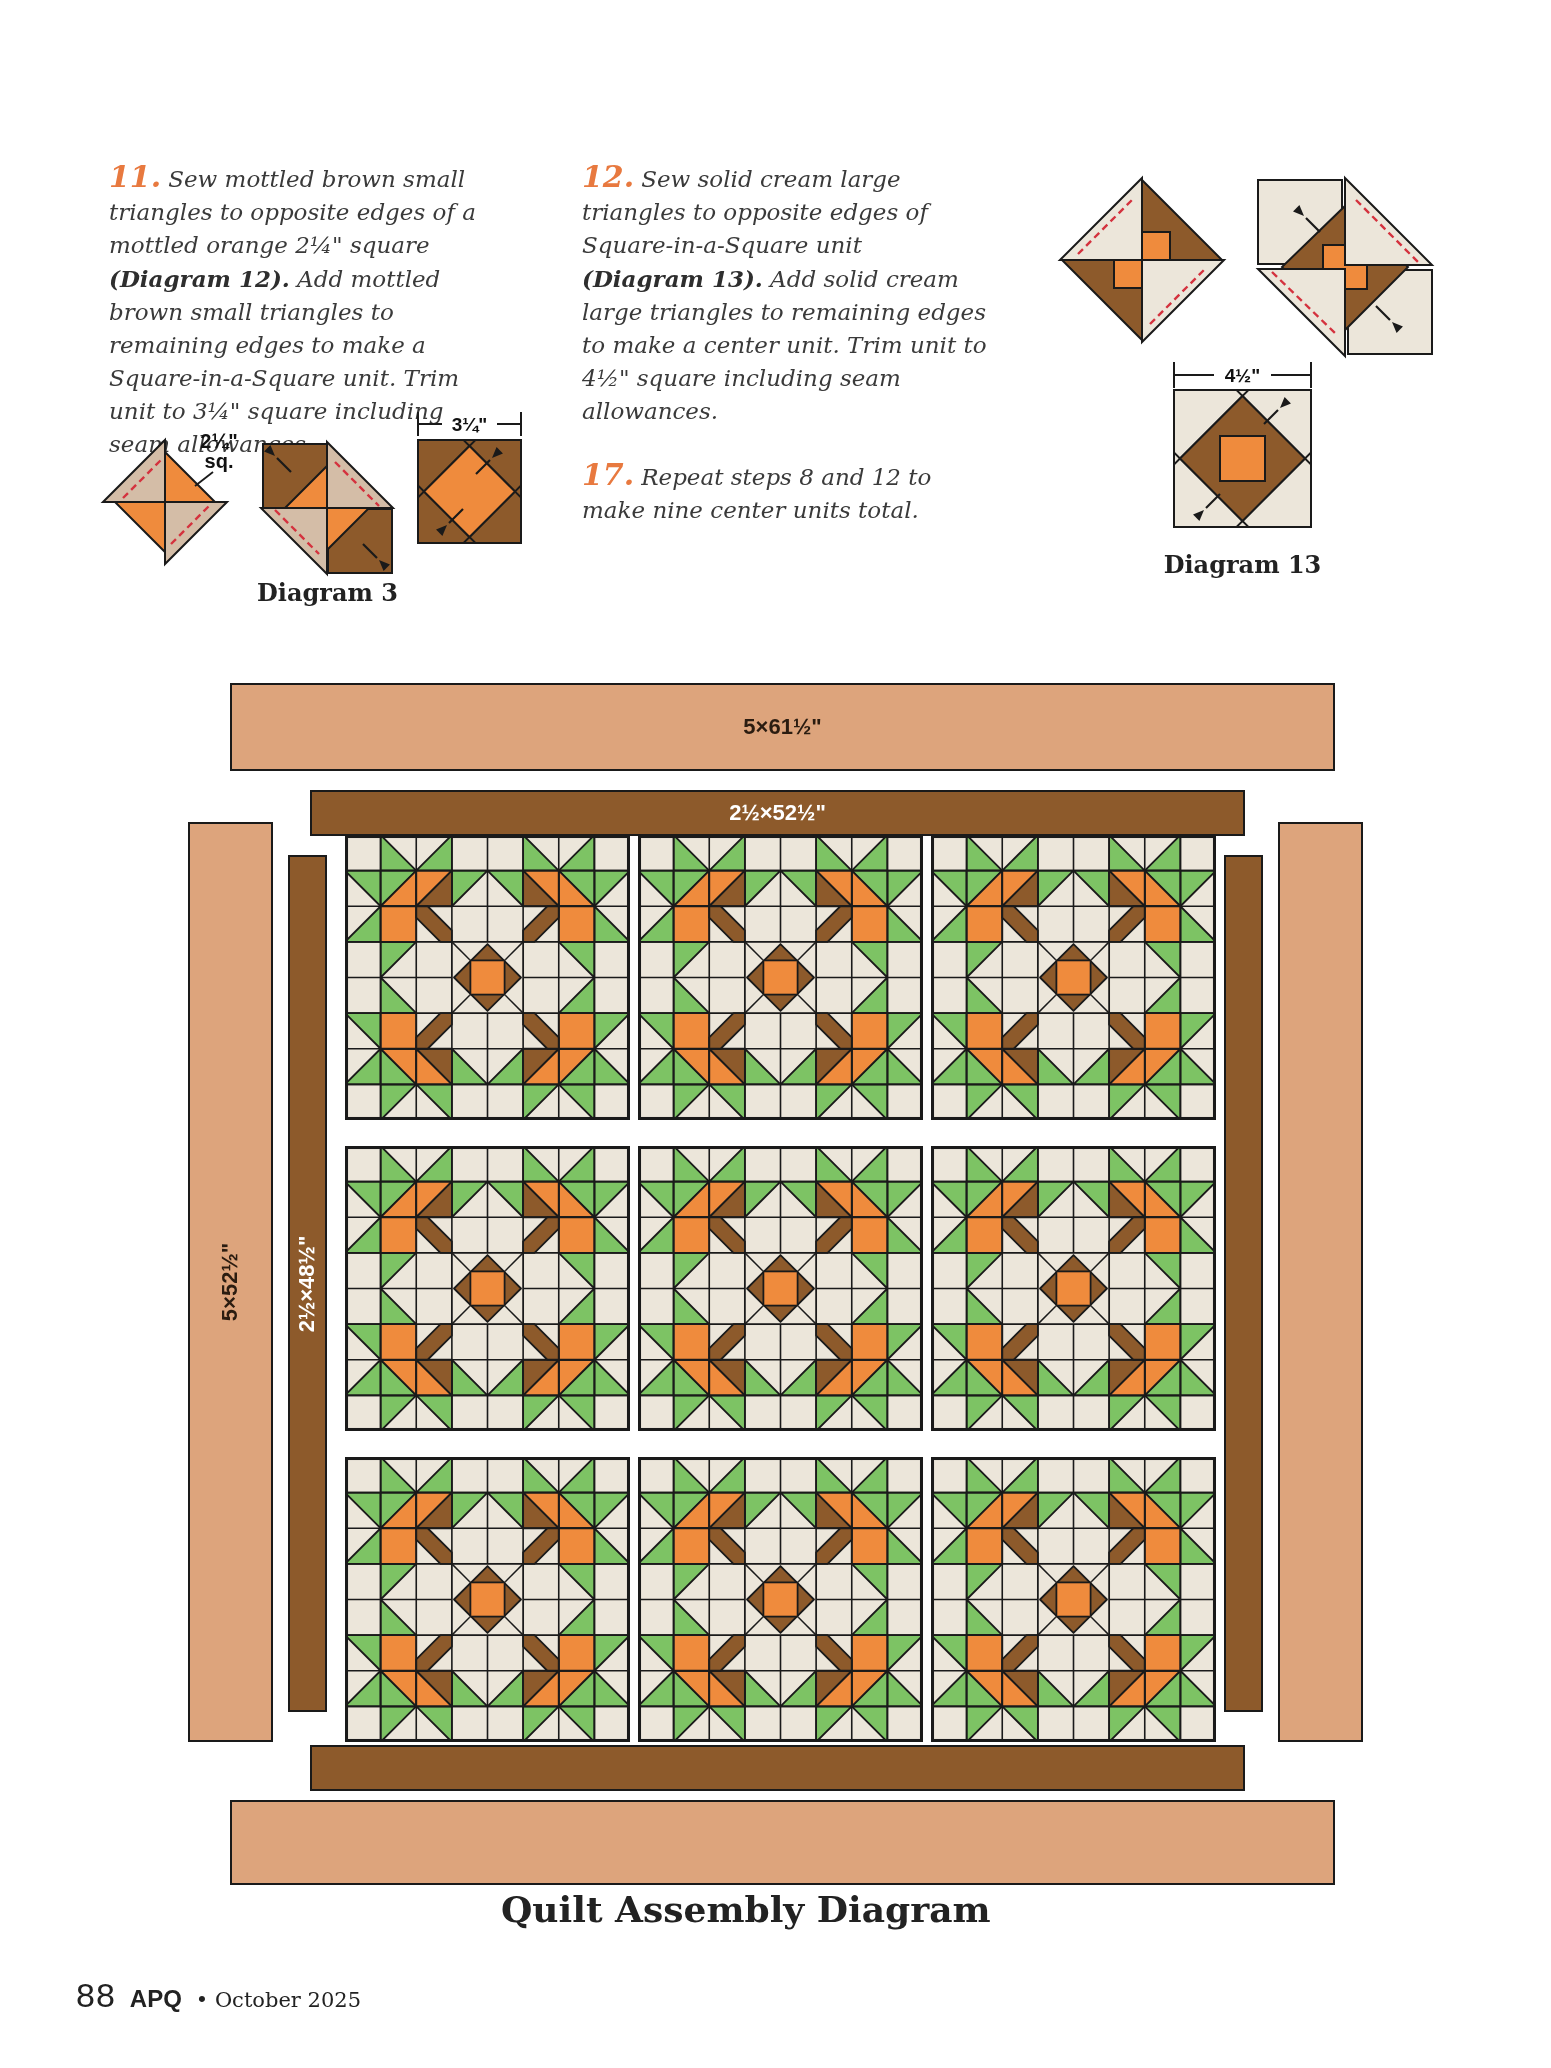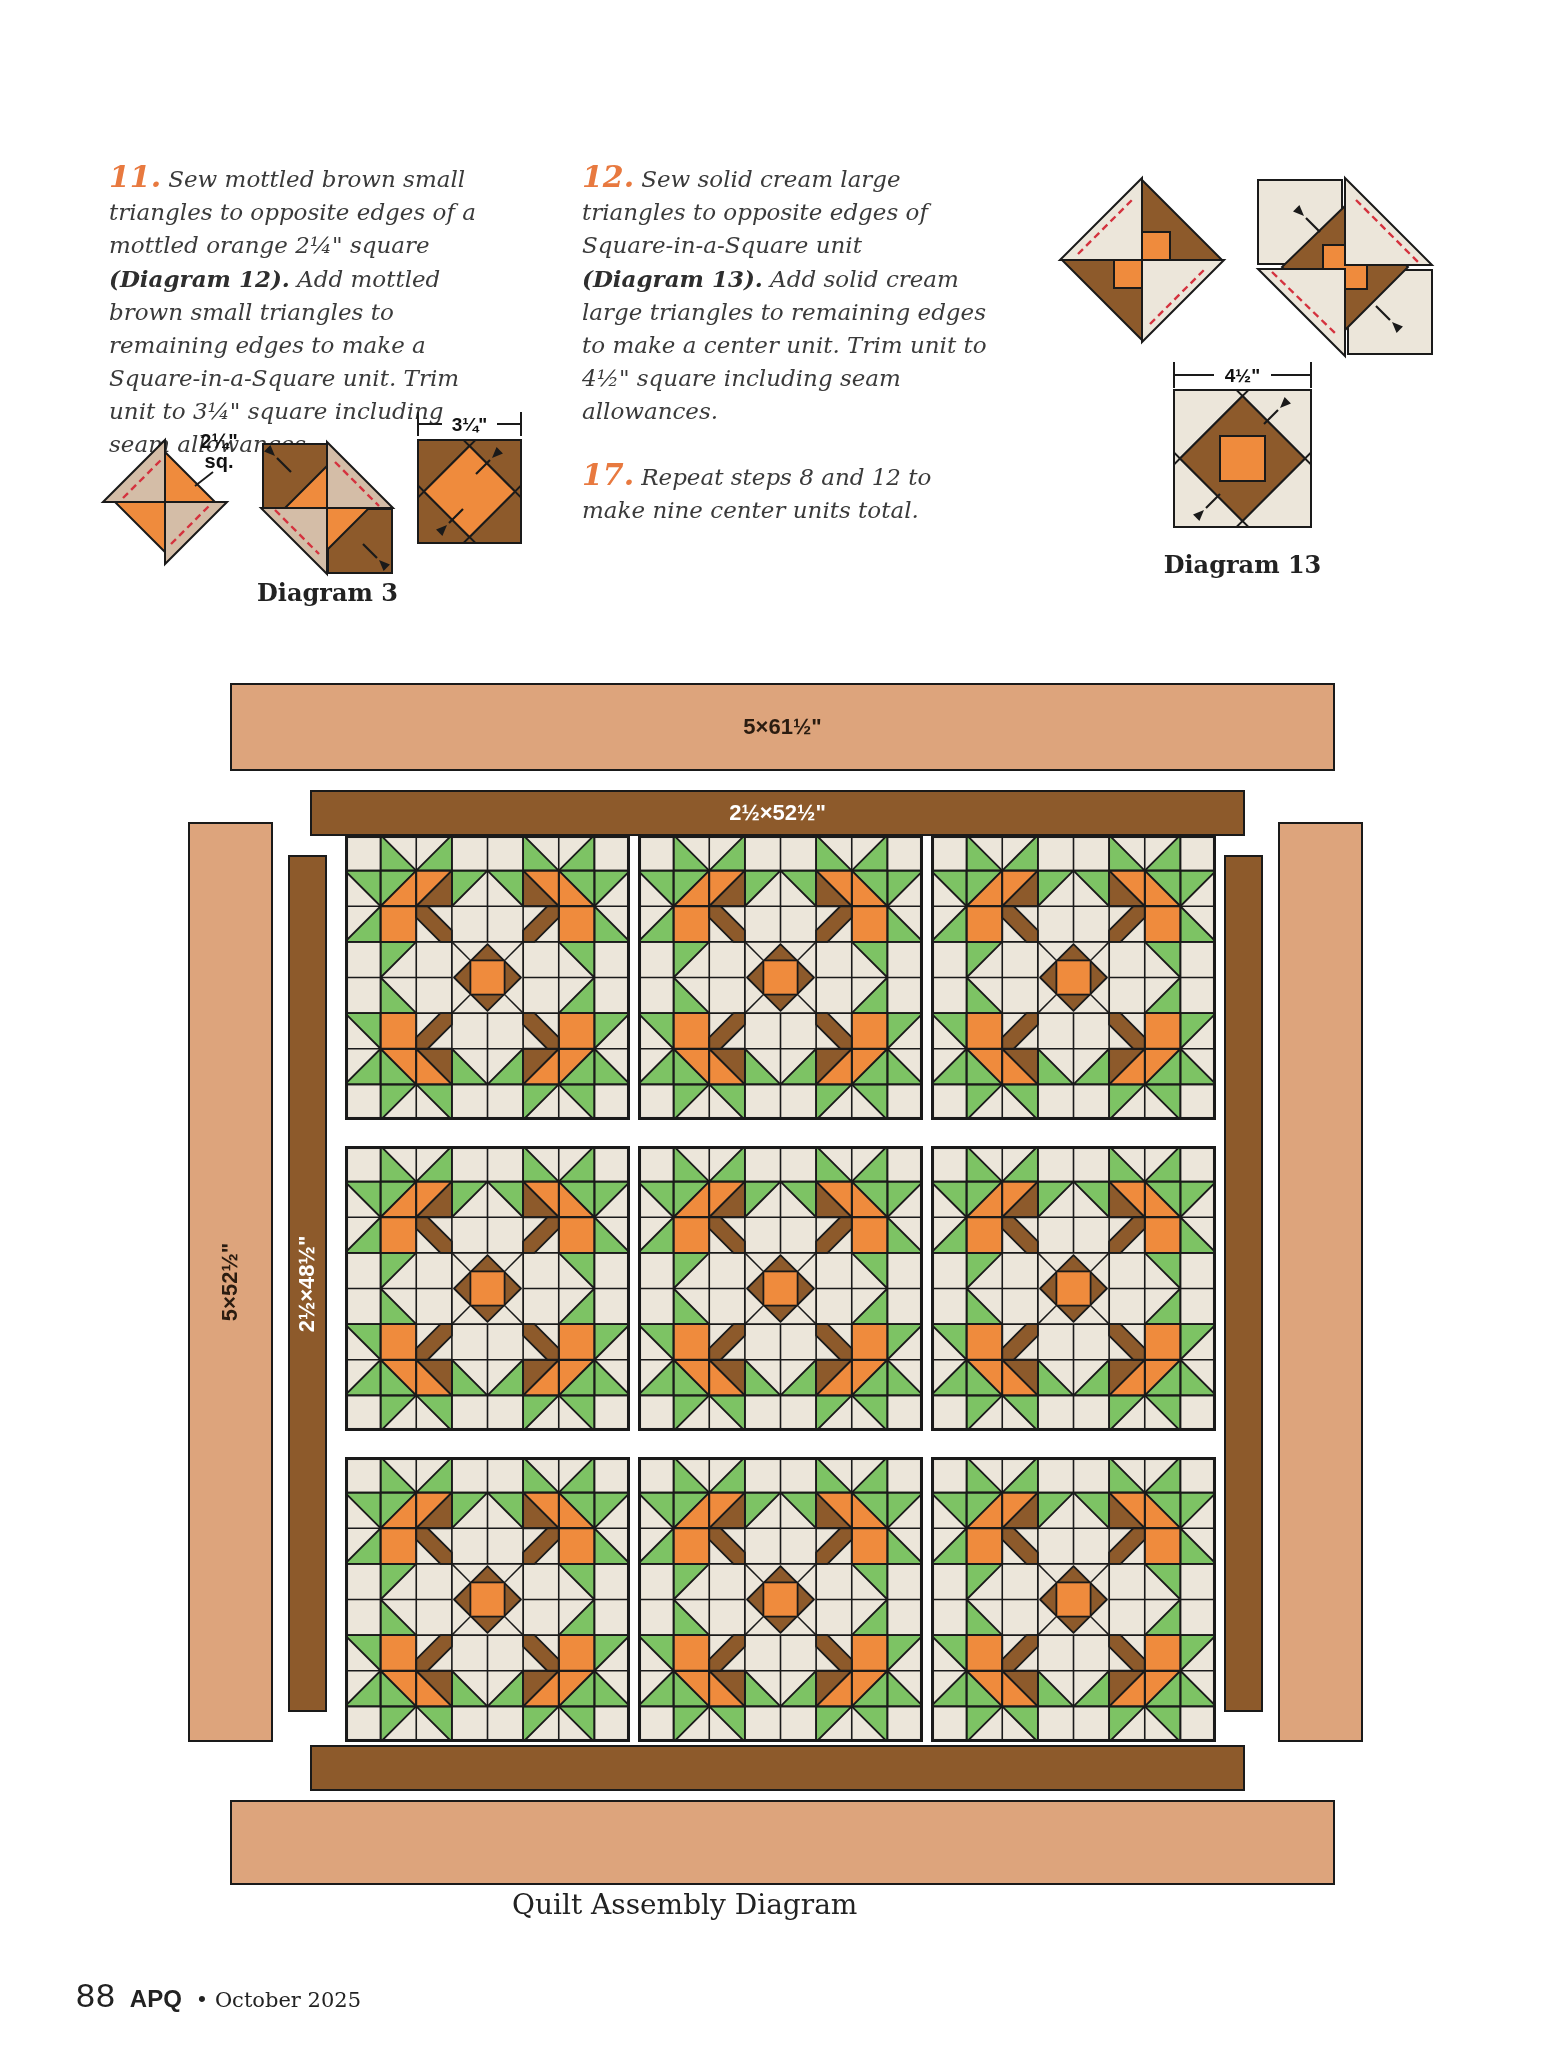--- a/index.html
+++ b/index.html
@@ -26,21 +26,21 @@
   .bar{position:absolute;border:2px solid #1a1a1a;box-sizing:border-box;display:flex;
        align-items:center;justify-content:center;}
   .bar-tan{background:var(--c-border_tan,#dda47c);}
   .bar-brown{background:var(--c-brown,#8d5a2b);}
   .bar-label{font-family:"Liberation Sans",sans-serif;font-weight:bold;font-size:22px;color:#2b1c10;white-space:nowrap;}
   .bar-label.light{color:#ffffff;}
   .vert .bar-label{transform:rotate(-90deg);}
   #block-grid{position:absolute;left:345px;top:835px;display:grid;
       grid-template-columns:repeat(3,285px);grid-auto-rows:285px;column-gap:8px;row-gap:26px;}
   .qblock{width:285px;height:285px;display:block;}
-  #qa-caption{position:absolute;left:512px;top:1888px;font-weight:normal;font-size:28px;color:#222;}
+  #qa-caption{position:absolute;left:501px;top:1888px;font-weight:bold;font-size:36px;color:#222;}
   
   #footer{position:absolute;left:76px;top:1976px;display:flex;align-items:baseline;gap:14px;}
   #footer .pagenum{font-family:"Liberation Sans",sans-serif;font-size:34px;color:#222;letter-spacing:1px;}
   #footer .mag{font-family:"Liberation Sans",sans-serif;font-weight:bold;font-size:24px;color:#222;}
   #footer .issue{font-size:21px;color:#222;}
   .abs{position:absolute;}
 </style>
 </head>
 <body>
 

